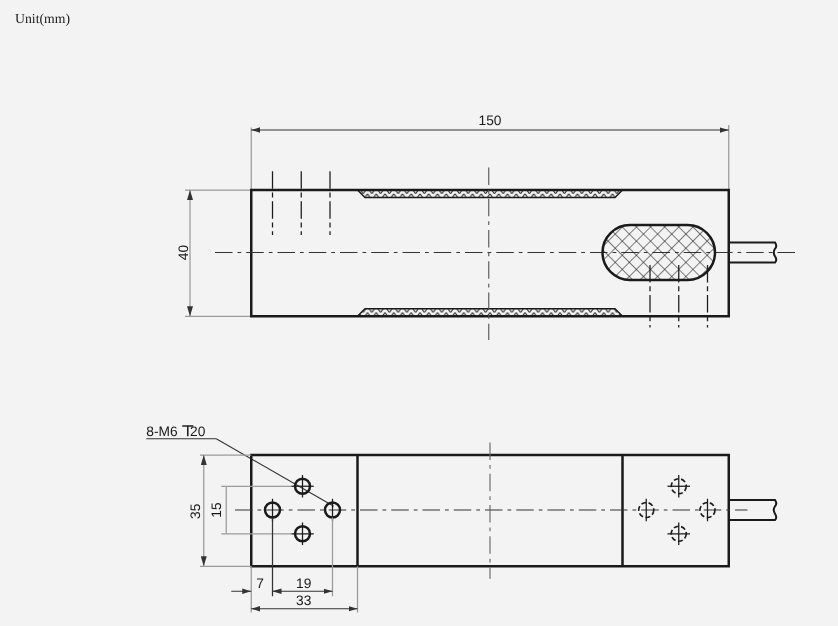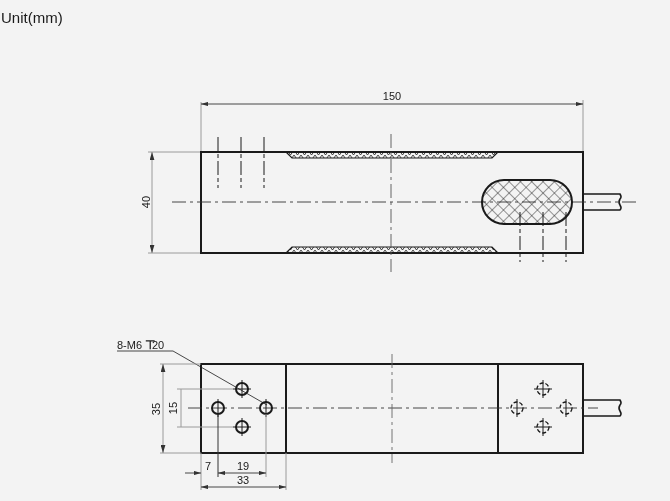--- a/index.html
+++ b/index.html
@@ -1,22 +1,22 @@
 <!DOCTYPE html>
 <html><head>
 <meta charset="utf-8">
 <style>
   html, body { margin: 0; padding: 0; }
   body {
     width: 670px; height: 501px; background: #f3f3f3; position: relative; overflow: hidden;
     font-family: "Liberation Sans", sans-serif;
   }
   .unit-label {
-    position: absolute; left: 1px; top: 9px; font-size: 15px; color: #1a1a1a;
-    font-family: Liberation Sans, sans-serif;
+    position: absolute; left: 12px; top: 9px; font-size: 11px; color: #1a1a1a;
+    font-family: Liberation Serif, serif;
   }
   svg { position: absolute; left: 0; top: 0; }
   .dim-text { font-family: "Liberation Sans", sans-serif; font-size: 11px; fill: #1a1a1a; }
 </style>
 </head>
 <body>
 
 <div class="unit-label">Unit(mm)</div>
 
 <svg width="670" height="501" viewBox="0 0 670 501">

